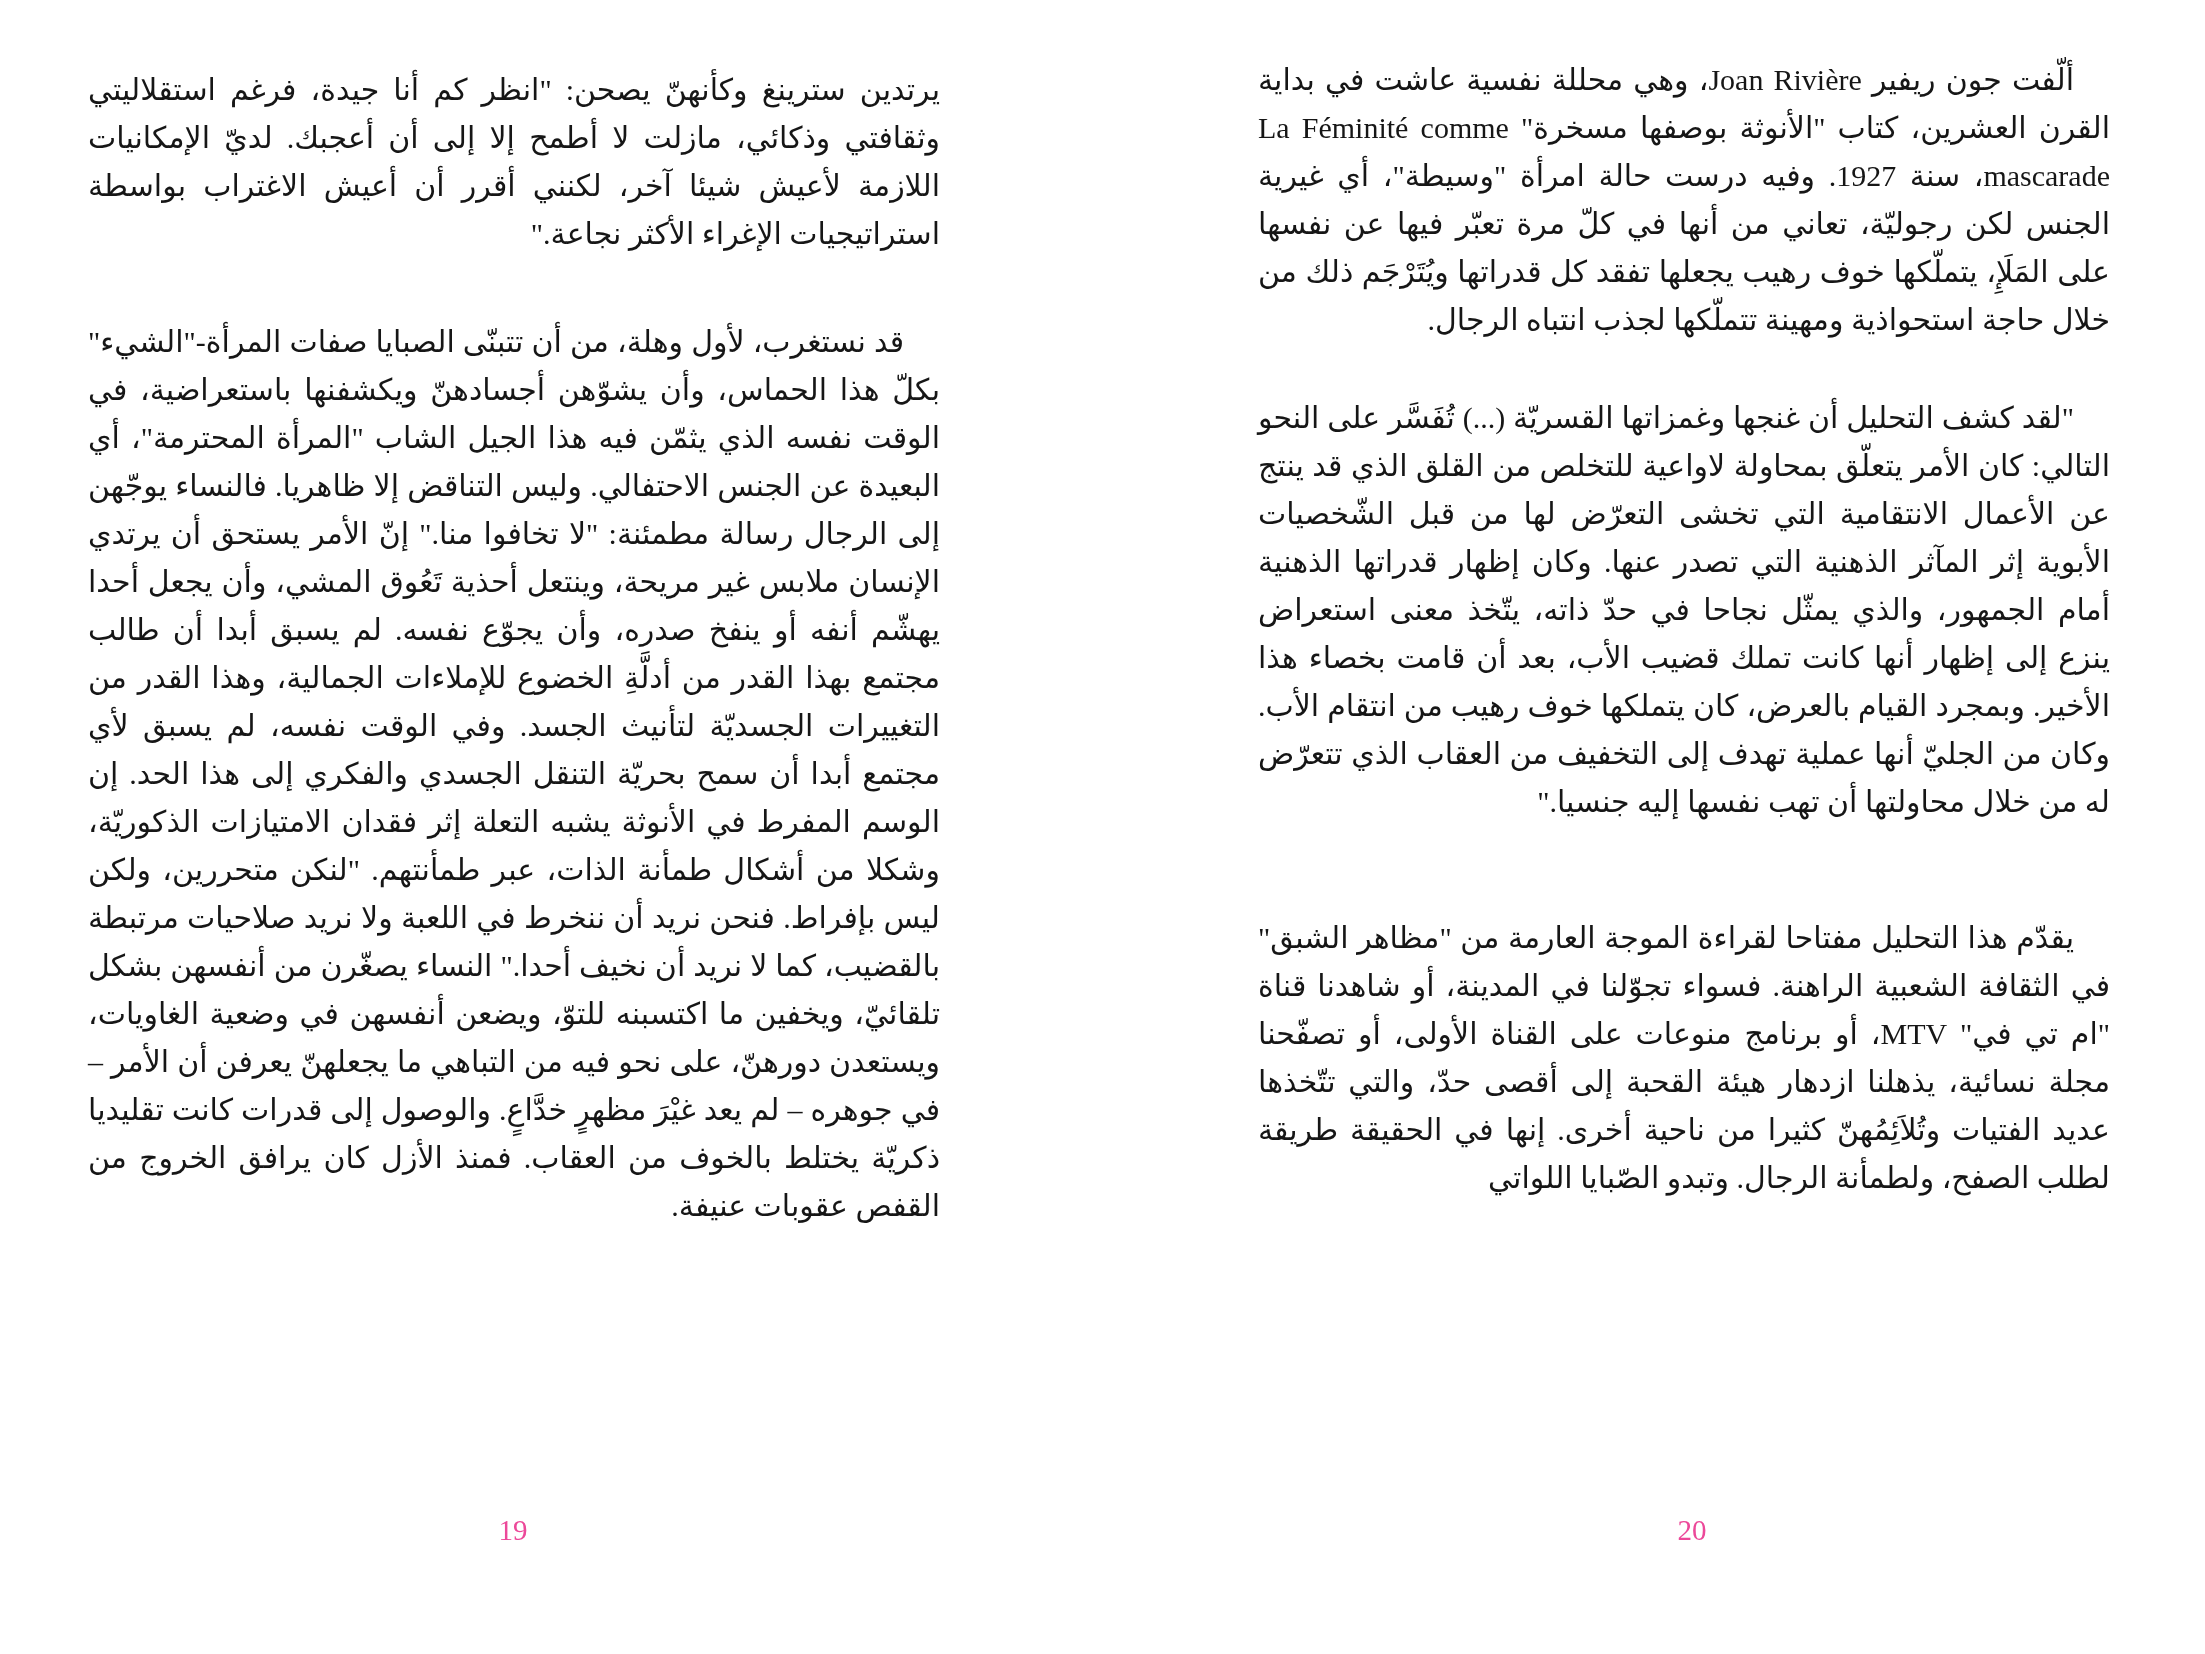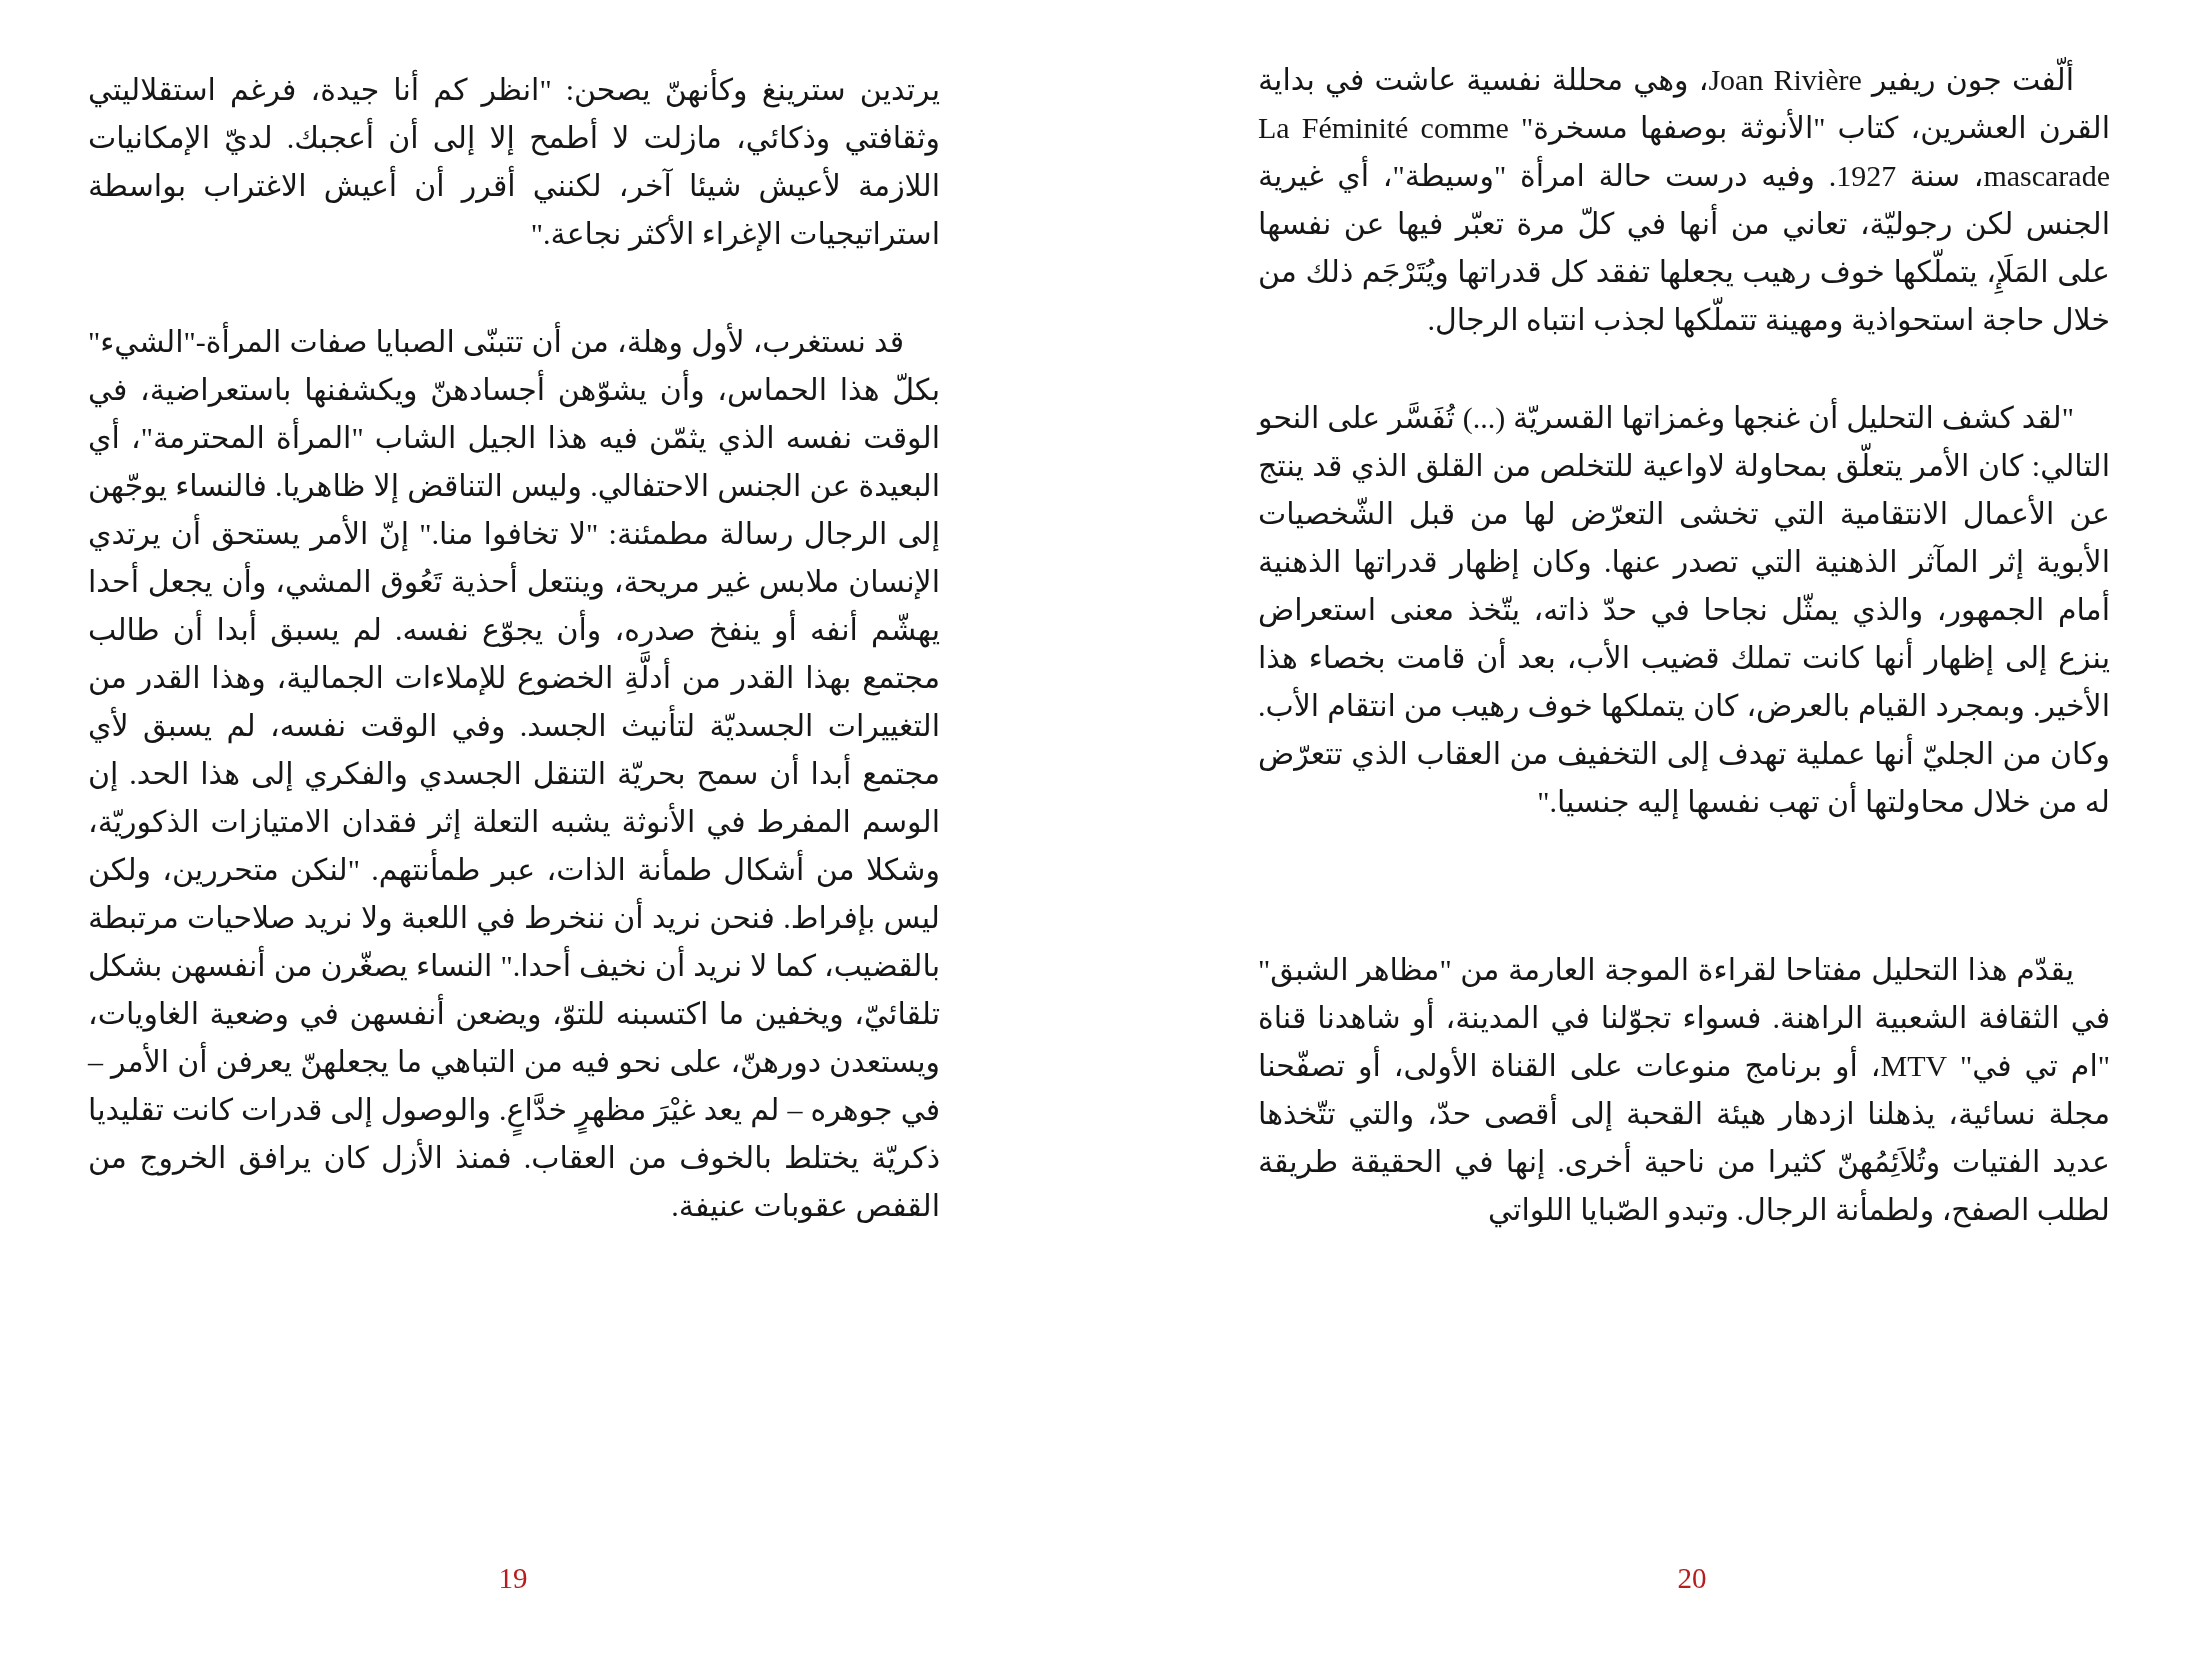--- a/index.html
+++ b/index.html
@@ -42,32 +42,32 @@
   .page-right .text-col { left: 155px; top: 56px; }
 
   .text-col p {
     margin: 0;
     padding: 0;
   }
   .text-col p.indent { text-indent: 36px; }
 
   
   .page-right .text-col p.gap-small { margin-top: 50px; }
-  .page-right .text-col p.gap-large { margin-top: 120px; }
+  .page-right .text-col p.gap-large { margin-top: 88px; }
   .page-left  .text-col p.gap-small { margin-top: 60px; }
 
   .page-num {
     position: absolute;
-    top: 1560px;
+    top: 1512px;
     width: 120px;
     text-align: center;
     font-size: 29px;
     line-height: 36px;
     font-family: "Liberation Serif", "DejaVu Serif", serif;
-    color: #b91c1c;
+    color: #ec4899;
   }
   .page-left  .page-num { left: 453px; }
   .page-right .page-num { left: 529px; }
 </style>
 </head>
 <body>
 
 <div class="spread">
 
   <div class="page page-right">

